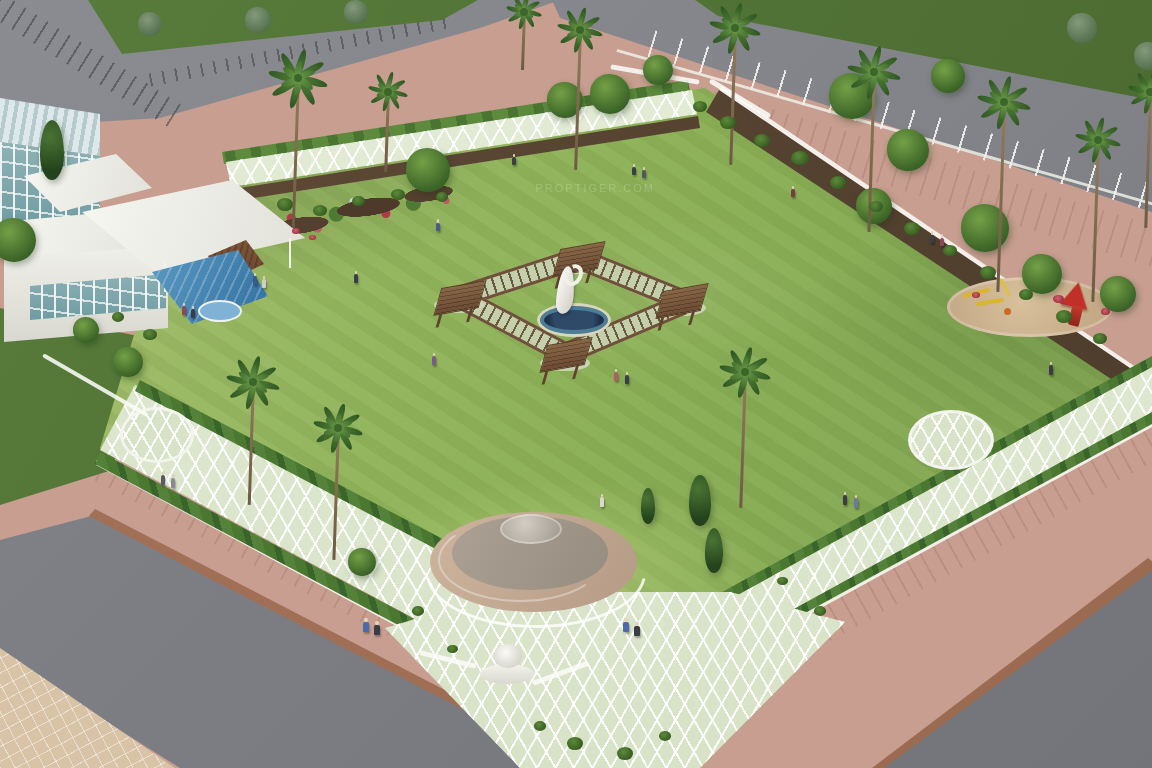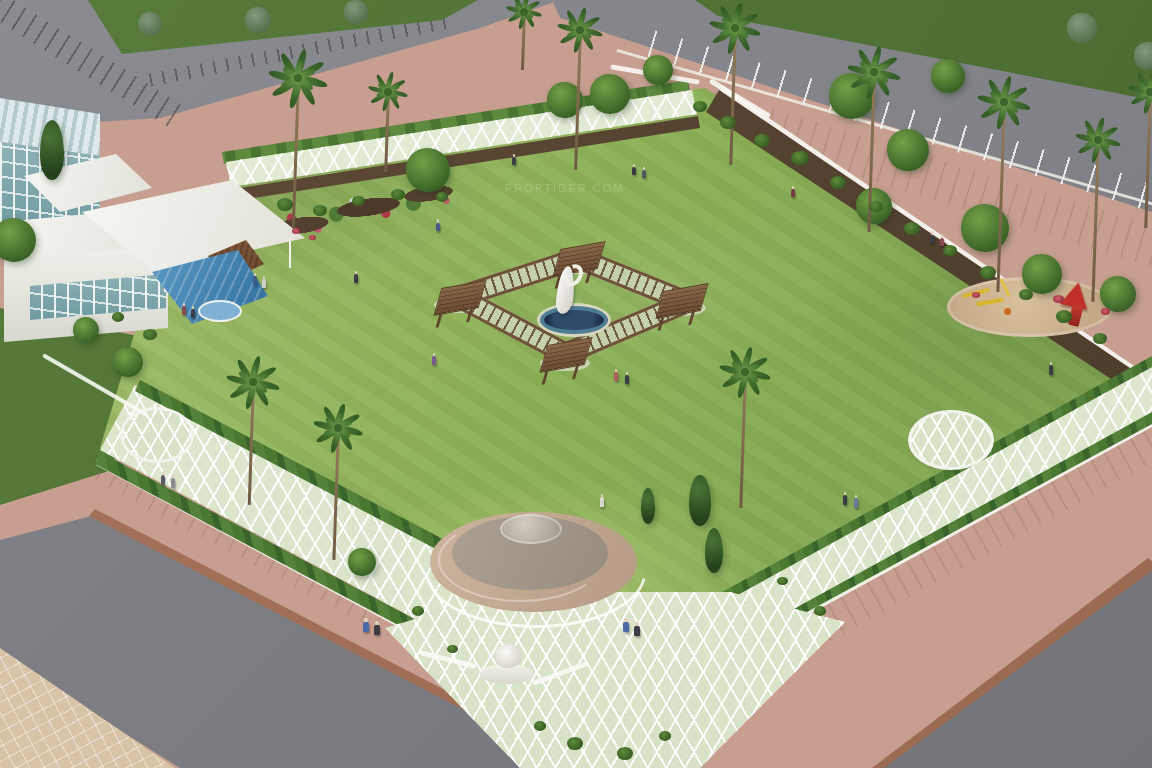--- a/index.html
+++ b/index.html
@@ -99,21 +99,21 @@
       radial-gradient(ellipse 52px 14px at 52% 48%, #4e3a2a 0 60%, transparent 62%),
       radial-gradient(ellipse 40px 12px at 82% 40%, #53402e 0 60%, transparent 62%),
       radial-gradient(circle at 14% 48%, #b03a4a 0 4px, transparent 5px),
       radial-gradient(circle at 26% 70%, #c2596b 0 4px, transparent 5px),
       radial-gradient(circle at 45% 35%, #cdd6e0 0 3px, transparent 4px),
       radial-gradient(circle at 60% 62%, #b03a4a 0 4px, transparent 5px),
       radial-gradient(circle at 74% 52%, #4e7a33 0 7px, transparent 8px),
       radial-gradient(circle at 36% 52%, #4e7a33 0 7px, transparent 8px),
       radial-gradient(circle at 90% 55%, #c2596b 0 3px, transparent 4px);}
 
-  .watermark{color:rgba(255,255,255,.20);font-size:11px;letter-spacing:2px;font-weight:normal;text-align:left;}
+  .watermark{color:rgba(255,255,255,.20);font-size:11px;letter-spacing:2px;font-weight:normal;text-align:right;}
 
   
   .palm{position:absolute;width:0;height:0;}
   .palm-trunk{position:absolute;left:-1px;top:0;width:3px;background:linear-gradient(#937c5c,#6e5a42);transform:rotate(2deg);transform-origin:top center;}
   .frond{position:absolute;left:0;top:-3px;transform-origin:0 50%;border-radius:0 100% 40% 100%;
       background:linear-gradient(90deg,#55823a,#2e5722);}
   .frond.light{background:linear-gradient(90deg,#6e9a4a,#41702e);}
   .palm-center{position:absolute;left:-4px;top:-4px;width:8px;height:8px;border-radius:50%;background:#3c6629;}
   .tree{position:absolute;border-radius:48% 52% 50% 50%;
       background:radial-gradient(circle at 38% 32%,#74a047,#3a6326 72%,#2c5220);box-shadow:2px 3px 6px rgba(30,50,20,.35);}

